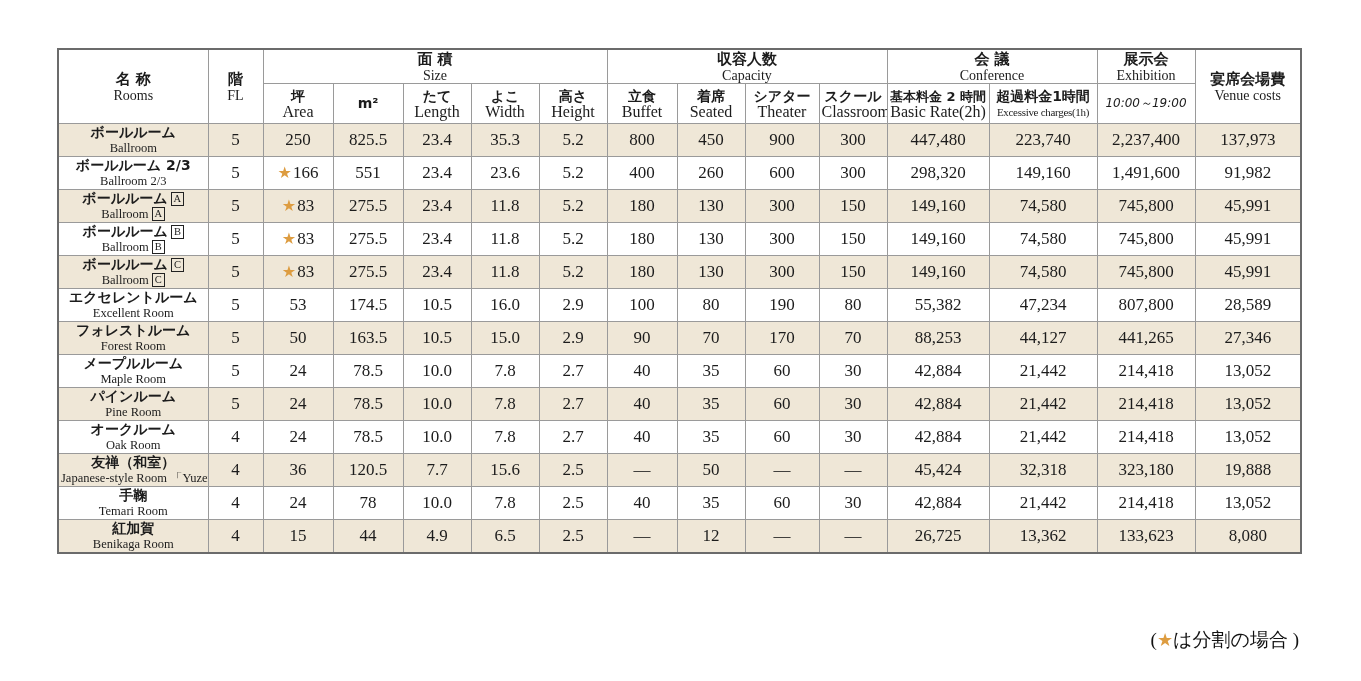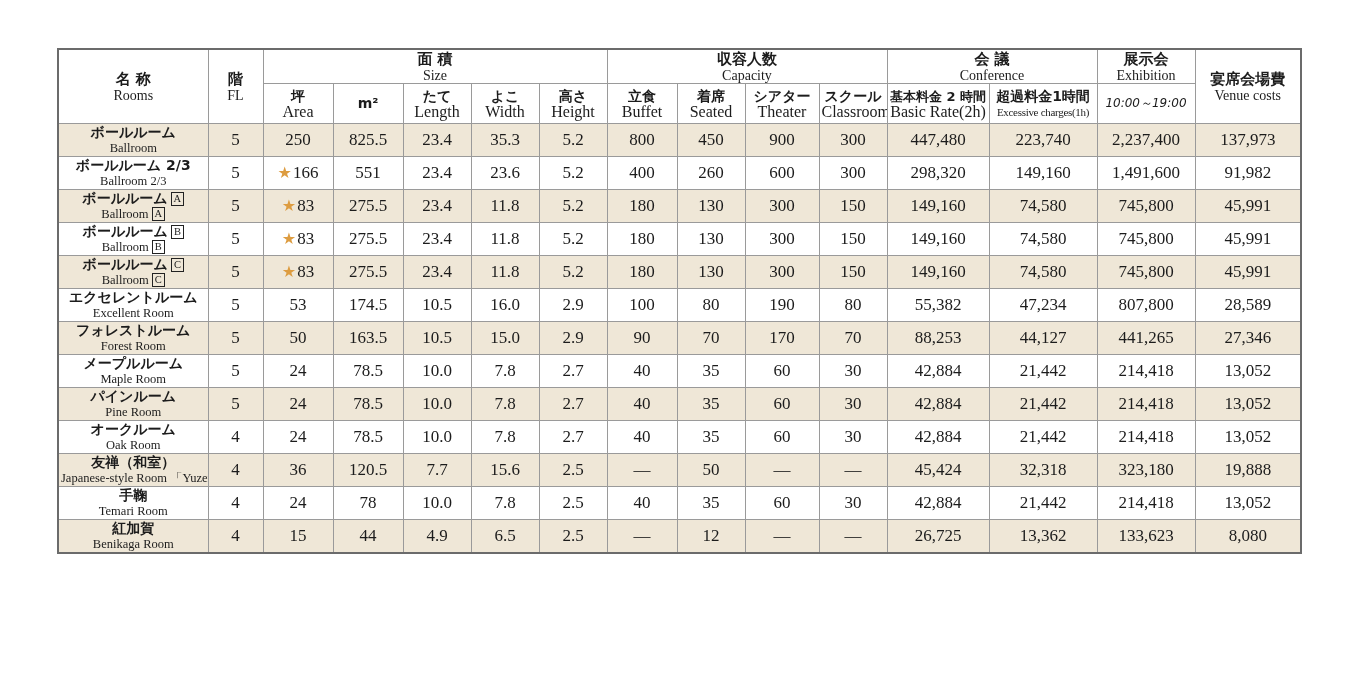--- a/index.html
+++ b/index.html
@@ -415,14 +415,17 @@
           <td class="num">—</td>
           <td class="num">—</td>
           <td class="num">26,725</td>
           <td class="num">13,362</td>
           <td class="num">133,623</td>
           <td class="num">8,080</td>
         </tr>
       </tbody>
   </table>
 
+  <div class="footnote">
+    <span>(</span><span class="star">★</span><span>は分割の場合 )</span>
+  </div>
 
 </div>
 
 </body></html>

